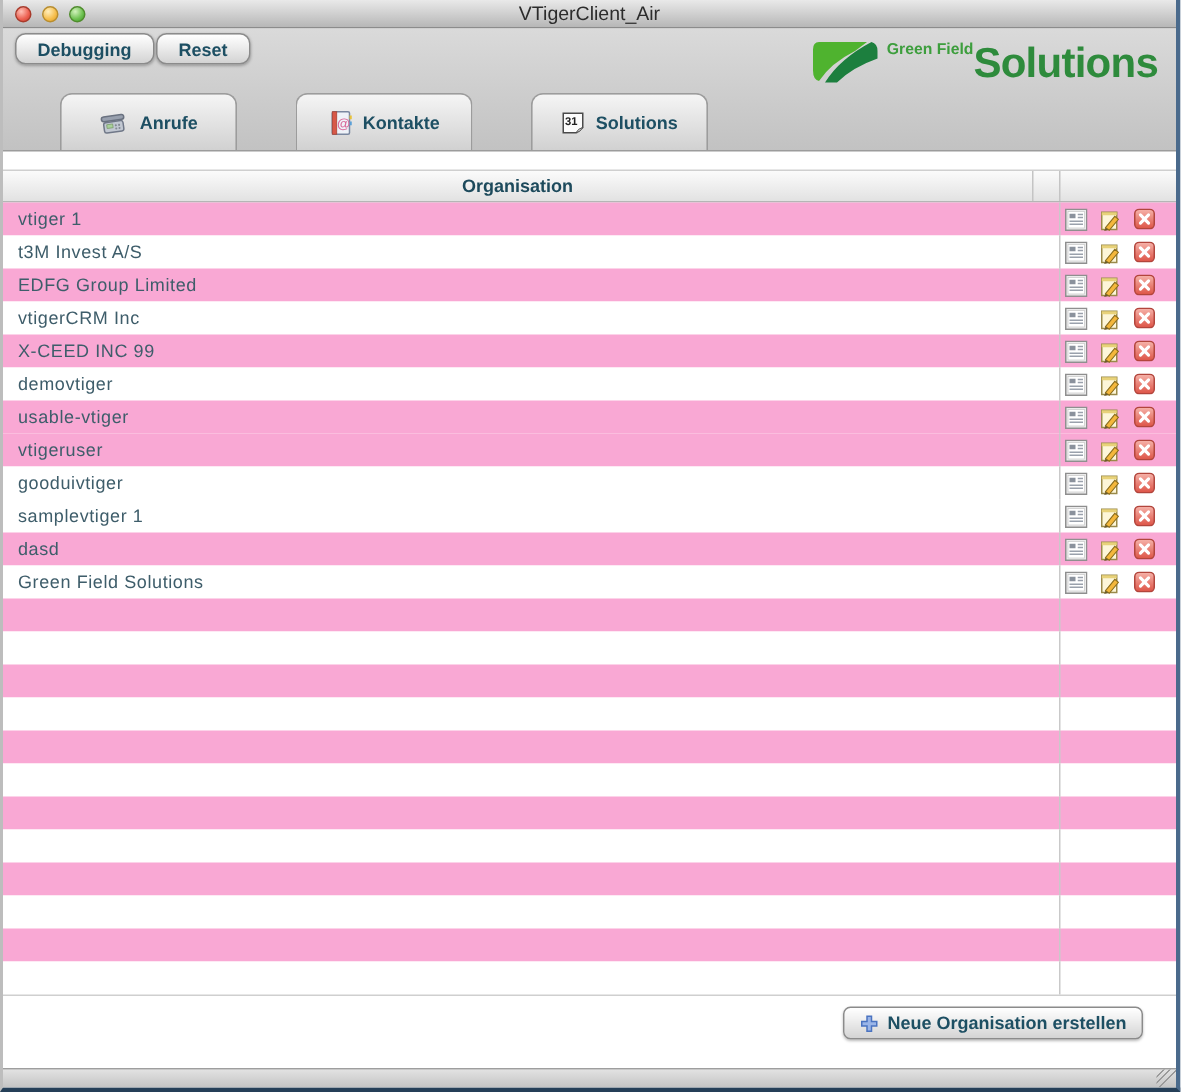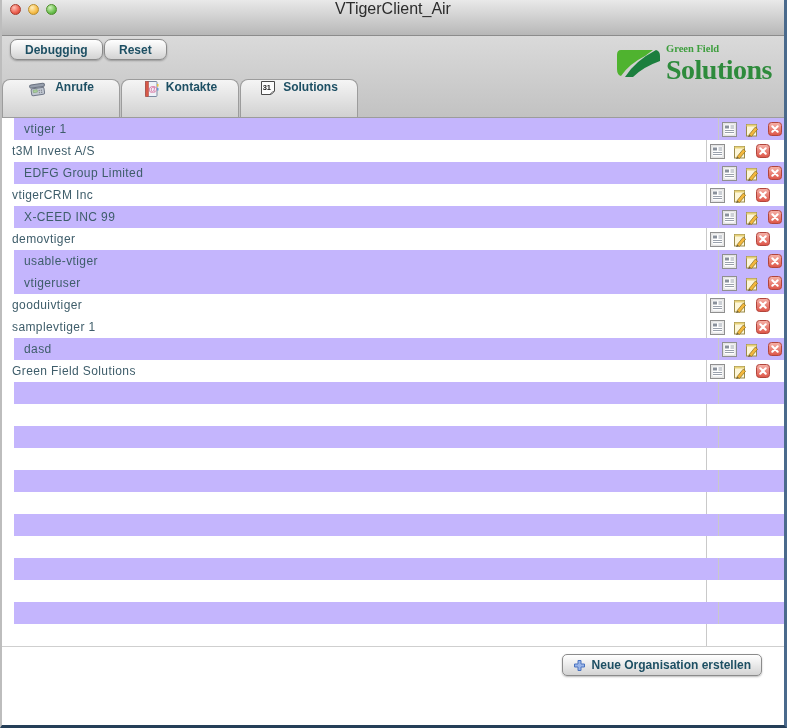--- a/index.html
+++ b/index.html
@@ -7,70 +7,71 @@
   .window{
     width:787px;height:728px;position:relative;overflow:hidden;
     font-family:"Liberation Sans",sans-serif;
     background:#fff;
     border-left:2px solid #bdbdbd;
     border-right:3px solid #4a6a8c;
     border-bottom:3px solid #253f58;
   }
   
   .titlebar{
-    height:36px;position:relative;
+    height:19px;position:relative;
     background:linear-gradient(#e9e9e9,#b7b7b7);
     border-bottom:1px solid #8c8c8c;
-    text-align:center;line-height:18px;font-size:16px;color:#2c2c2c;
+    text-align:center;line-height:18px;font-size:13px;color:#2c2c2c;
   }
   .lights{position:absolute;left:8px;top:4px;display:flex;gap:7px;}
   .light{width:11px;height:11px;border-radius:50%;display:inline-block;}
   .light.red{background:radial-gradient(circle at 35% 30%,#ffc0b5,#ec5f50 60%,#c4402f);border:1px solid #a83a2b;}
   .light.yellow{background:radial-gradient(circle at 35% 30%,#ffeebc,#f6bd4a 60%,#d89a28);border:1px solid #b88d2e;}
   .light.green{background:radial-gradient(circle at 35% 30%,#d2f2bc,#6cc04f 60%,#3f9a2f);border:1px solid #4f8c2c;}
   
   .chrome{height:81px;position:relative;background:linear-gradient(#dadada,#c2c2c2);}
   .aqua-btn{
     height:21px;padding:0 14px;border:1px solid #8b8b8b;border-radius:7px;
     background:linear-gradient(#ffffff,#ececec 45%,#d3d3d3);
     font-family:"Liberation Sans",sans-serif;
     font-weight:bold;font-size:12px;color:#1d4f63;
     box-shadow:0 1px 2px rgba(0,0,0,0.28);cursor:default;
   }
   .btn-debugging{position:absolute;left:8px;top:3px;}
   .btn-reset{position:absolute;left:102px;top:3px;}
   .logo{position:absolute;right:12px;top:8px;display:flex;align-items:center;gap:5px;}
-  .logo-text{display:flex;flex-direction:column;line-height:1;font-family:Liberation Serif, serif;}
+  .logo-text{display:flex;flex-direction:row;line-height:1;}
   .logo-line1{font-size:10.5px;font-weight:bold;color:#3d9e3d;margin-bottom:1px;}
   .logo-line2{font-size:28px;font-weight:bold;color:#2e8b3c;letter-spacing:-0.5px;}
   
   .tabbar{position:absolute;left:0;bottom:0;display:flex;align-items:flex-end;height:40px;}
   .tab{
-    width:118px;height:38px;display:flex;align-items:flex-start;justify-content:center;gap:7px;
+    width:118px;height:38px;display:flex;align-items:center;justify-content:center;gap:7px;
     background:linear-gradient(#f5f5f5,#d1d1d1);
     border:1px solid #9c9c9c;border-bottom:none;border-radius:8px 8px 0 0;
     margin-right:1px;font-weight:bold;font-size:12px;color:#1d4f63;cursor:default;
     position:relative;
+    margin-left:38px;
   }
   .tab.active{background:#fff;height:40px;z-index:3;}
   .tab.active::after{content:"";position:absolute;left:0;right:0;bottom:-1px;height:2px;background:#fff;}
   .tab-icon{flex:0 0 auto;}
   
   .content{height:612px;background:#fff;border-top:1px solid #9c9c9c;position:relative;}
   .table-header{
     margin-top:12px;height:22px;display:flex;
     background:linear-gradient(#fbfbfb,#e2e2e2);
     border-top:1px solid #cfcfcf;border-bottom:1px solid #b5b5b5;
   }
   .th-main{width:687px;display:flex;align-items:center;justify-content:center;
     font-weight:bold;font-size:12px;color:#1d4a5c;border-right:1px solid #c4c4c4;}
   .th-narrow{width:18px;border-right:1px solid #c4c4c4;}
   .th-icons{flex:1;}
   .row{height:22px;display:flex;background:#fff;}
-  .row.alt{background:#c4b5fd;margin-left:12px;}
+  .row.alt{background:#f9a8d4;}
   .cell-name{
     width:705px;border-right:1px solid #c9c9c9;display:flex;align-items:center;
     padding-left:10px;font-size:12px;color:#3e5d6a;letter-spacing:0.4px;
   }
   .cell-icons{flex:1;display:flex;align-items:center;gap:8px;padding-left:3px;}
   .icon-btn{width:15px;height:15px;display:inline-flex;cursor:default;}
   .footer-divider{height:1px;background:#cfcfcf;}
   .footer{height:49px;position:relative;background:#fff;}
   .footer-btn{
     position:absolute;right:22px;top:7px;height:22px;border-radius:5px;
@@ -142,20 +143,27 @@
           <path d="M1.5 1.5 H14.5 V11 Q11 14.5 10 14.5 H1.5 Z" fill="#fcfcfc" stroke="#4a4a4a"></path>
           <path d="M14.5 11 Q11.5 11.5 10 14.5 Q13 14 14.5 11 Z" fill="#d8d8d8" stroke="#4a4a4a" stroke-width="0.6"></path>
           <text x="6.8" y="9.6" font-size="7.5" font-weight="bold" fill="#222" text-anchor="middle" font-family="Liberation Sans, sans-serif">31</text>
         </svg>
         <span>Solutions</span>
       </div>
     </div>
   </div>
 
   <div class="content">
+    <div class="table-header">
+      <div class="th-main">
+        <span>Organisation</span>
+      </div>
+      <div class="th-narrow"></div>
+      <div class="th-icons"></div>
+    </div>
 
     <div class="table-body">
   <div class="row alt">
     <div class="cell-name">
       <span>vtiger 1</span>
     </div>
     <div class="cell-icons">
       <span class="icon-btn">
         <svg width="15" height="15" viewBox="0 0 15 15">
           <rect x="0.5" y="0.5" width="14" height="14" fill="#ececec" stroke="#8f8f8f"></rect>

